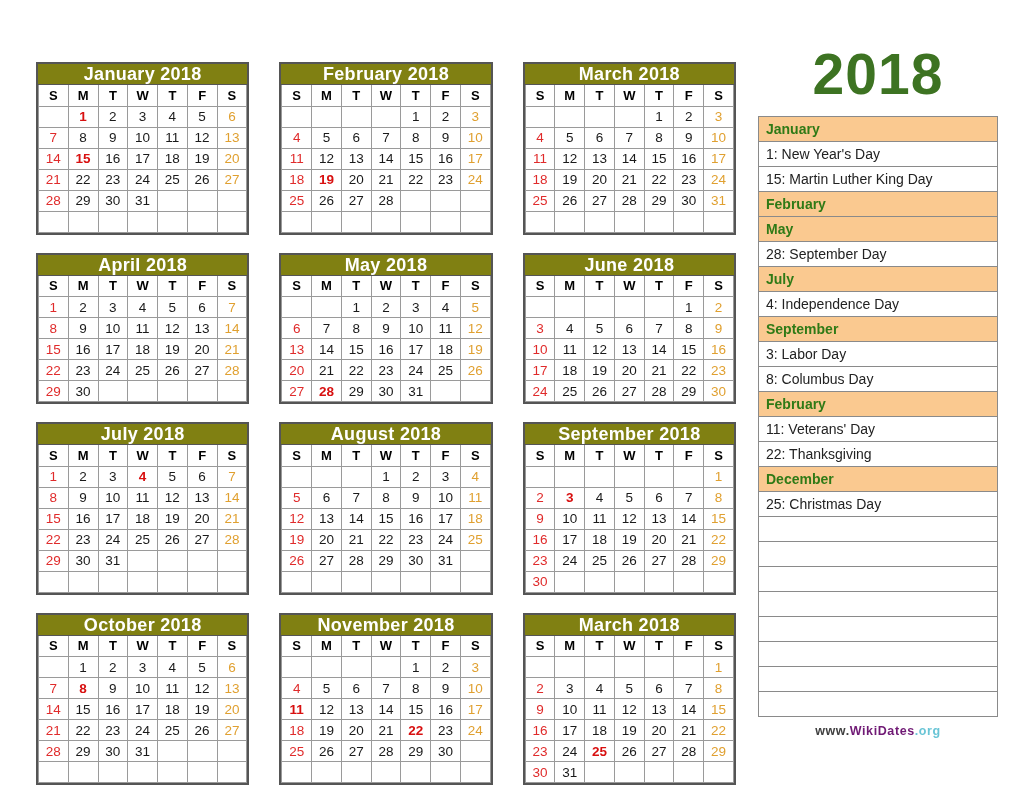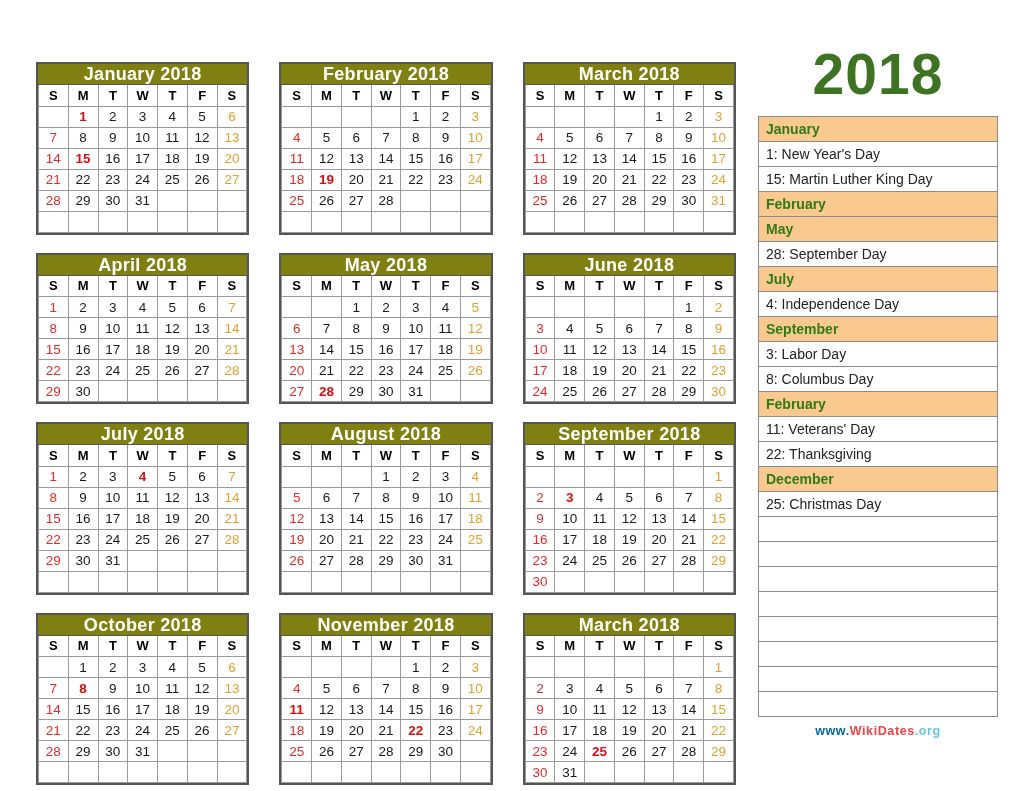--- a/index.html
+++ b/index.html
@@ -95,22 +95,22 @@
   }
   table.holidays td.blank{background:#ffffff;}
 
   #watermark{
     margin-top:7px;
     text-align:center;
     font-size:12.5px;
     font-weight:bold;
     letter-spacing:.6px;
   }
-  #watermark .w-www{color:#0369a1;}
-  #watermark .w-name{color:#ef4444;}
+  #watermark .w-www{color:#404040;}
+  #watermark .w-name{color:#701a75;}
   #watermark .w-tld{color:#69c5d6;margin-top:32px;}
 </style>
 </head>
 <body>
 
 <div id="page">
 
   <div id="months">
       <div class="month-row">
         <div class="month">

